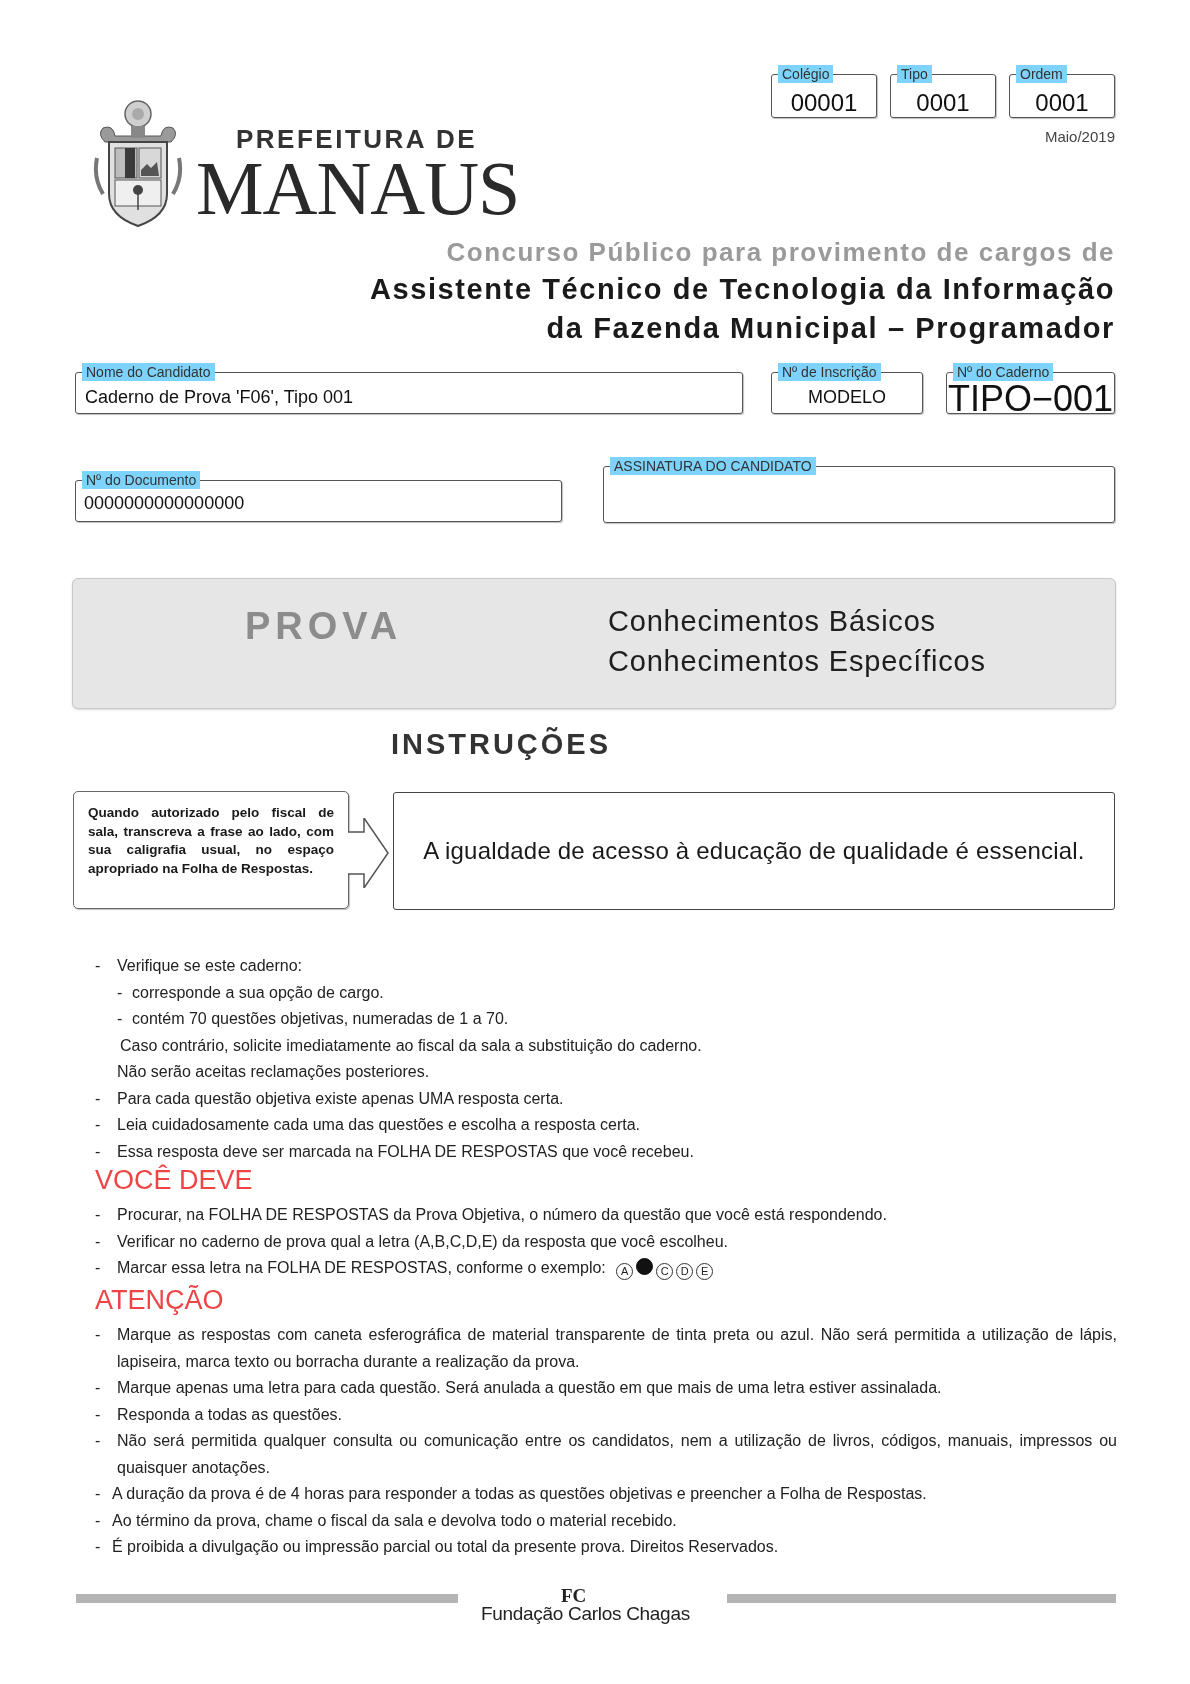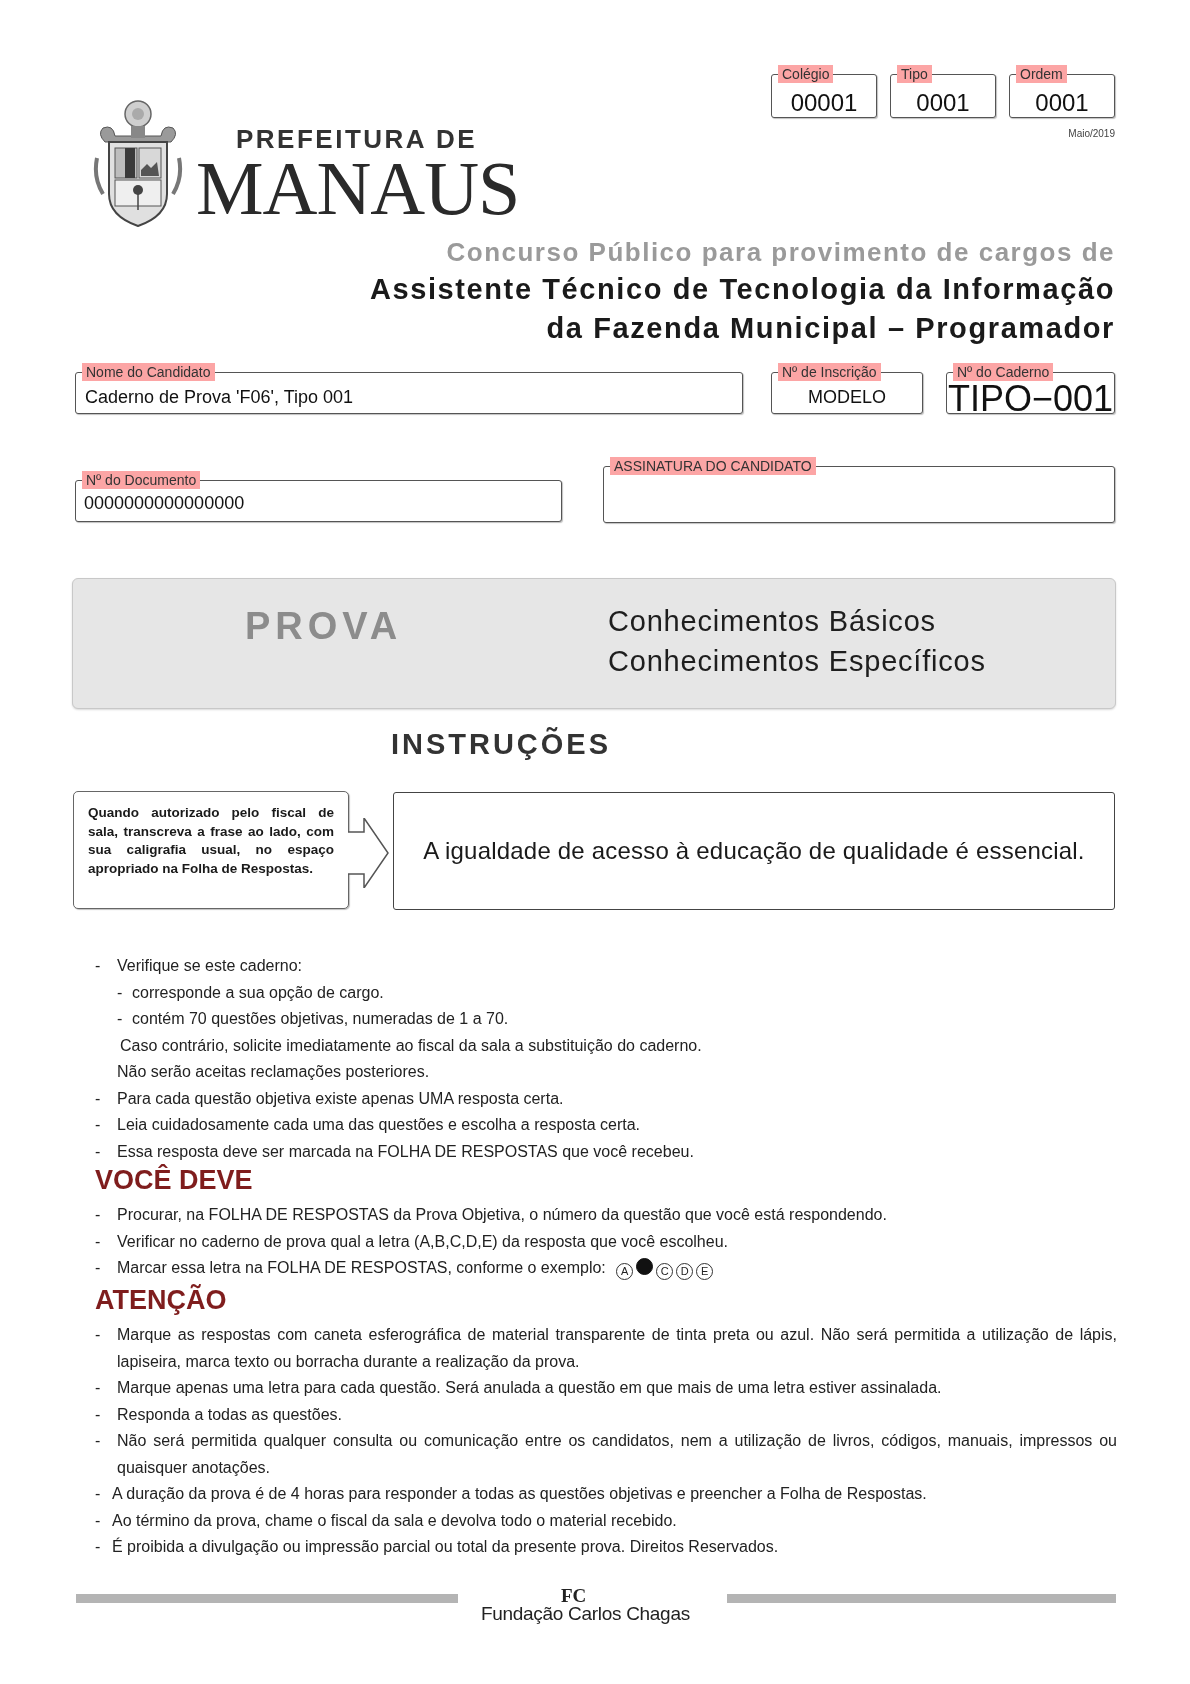--- a/index.html
+++ b/index.html
@@ -11,21 +11,21 @@
     position: absolute;
     border: 1.5px solid #555;
     border-radius: 3px;
     background: #fff;
     box-shadow: 1px 1px 1px rgba(0,0,0,0.25);
   }
   .fbox .legend {
     position: absolute;
     top: -10px;
     left: 6px;
-    background: #fca5a5;
+    background: #7dd3fc;
     padding: 0 4px;
     font-size: 14px;
     color: #333;
     line-height: 18px;
     white-space: nowrap;
   }
   .fbox .legend::before {
     content: "";
   }
   .fbox .val {
@@ -37,21 +37,21 @@
   }
 
   
   .code-box .val { top: 14px; font-size: 24px; }
 
   
   .crest { position: absolute; left: 93px; top: 98px; width: 90px; height: 132px; }
   .logo-pref { position: absolute; left: 236px; top: 124px; font-size: 26px; font-weight: bold; letter-spacing: 2.5px; color: #333; }
   .logo-manaus { position: absolute; left: 196px; top: 150px; font-family: "Liberation Serif", serif; font-size: 76px; letter-spacing: -1px; color: #2a2a2a; line-height: 1; }
 
-  .date { position: absolute; right: 75px; top: 128px; font-size: 10px; color: #444; }
+  .date { position: absolute; right: 75px; top: 128px; font-size: 15px; color: #444; }
 
   
   .title-sub { position: absolute; right: 75px; top: 237px; font-size: 26px; font-weight: bold; color: #9a9a9a; letter-spacing: 1.5px; }
   .title-main1, .title-main2 { position: absolute; right: 75px; font-size: 29px; font-weight: bold; color: #1a1a1a; letter-spacing: 1.6px; }
   .title-main1 { top: 273px; }
   .title-main2 { top: 312px; }
 
   
   .prova-panel {
     position: absolute; left: 72px; top: 578px; width: 1044px; height: 131px;
@@ -83,21 +83,21 @@
   .list { position: absolute; left: 95px; font-size: 16px; color: #222; line-height: 26.5px; }
   .list .row { position: relative; white-space: nowrap; }
   .list .dash { position: absolute; left: 0; }
   .list .txt { position: absolute; left: 22px; }
   .list .row.sub .dash { left: 22px; }
   .list .row.sub .txt { left: 37px; }
   .list .row.cont .txt { left: 22px; }
   .list .row.cont2 .txt { left: 25px; }
   .list .row.wrap .txt { white-space: normal; width: 1000px; text-align: justify; }
 
-  .section-head { position: absolute; left: 95px; font-size: 27px; font-weight: bold; color: #7f1d1d; letter-spacing: 0px; }
+  .section-head { position: absolute; left: 95px; font-size: 27px; font-weight: normal; color: #ef4444; letter-spacing: 0px; }
 
   .bubbles { display: inline-block; margin-left: 6px; vertical-align: -2px; }
   .bubble { display: inline-block; width: 17px; height: 17px; border: 1.3px solid #333; border-radius: 50%; font-size: 11px; text-align: center; line-height: 15px; margin-right: 3px; color: #222; }
   .bubble.filled { background: #111; border-color: #111; }
 
   
   .footer-bar { position: absolute; top: 1594px; height: 9px; background: #b4b4b4; }
   .footer-left { left: 76px; width: 382px; }
   .footer-right { left: 727px; width: 389px; }
   .footer-logo { position: absolute; left: 481px; top: 1603px; font-size: 19px; color: #222; letter-spacing: -0.3px; }

